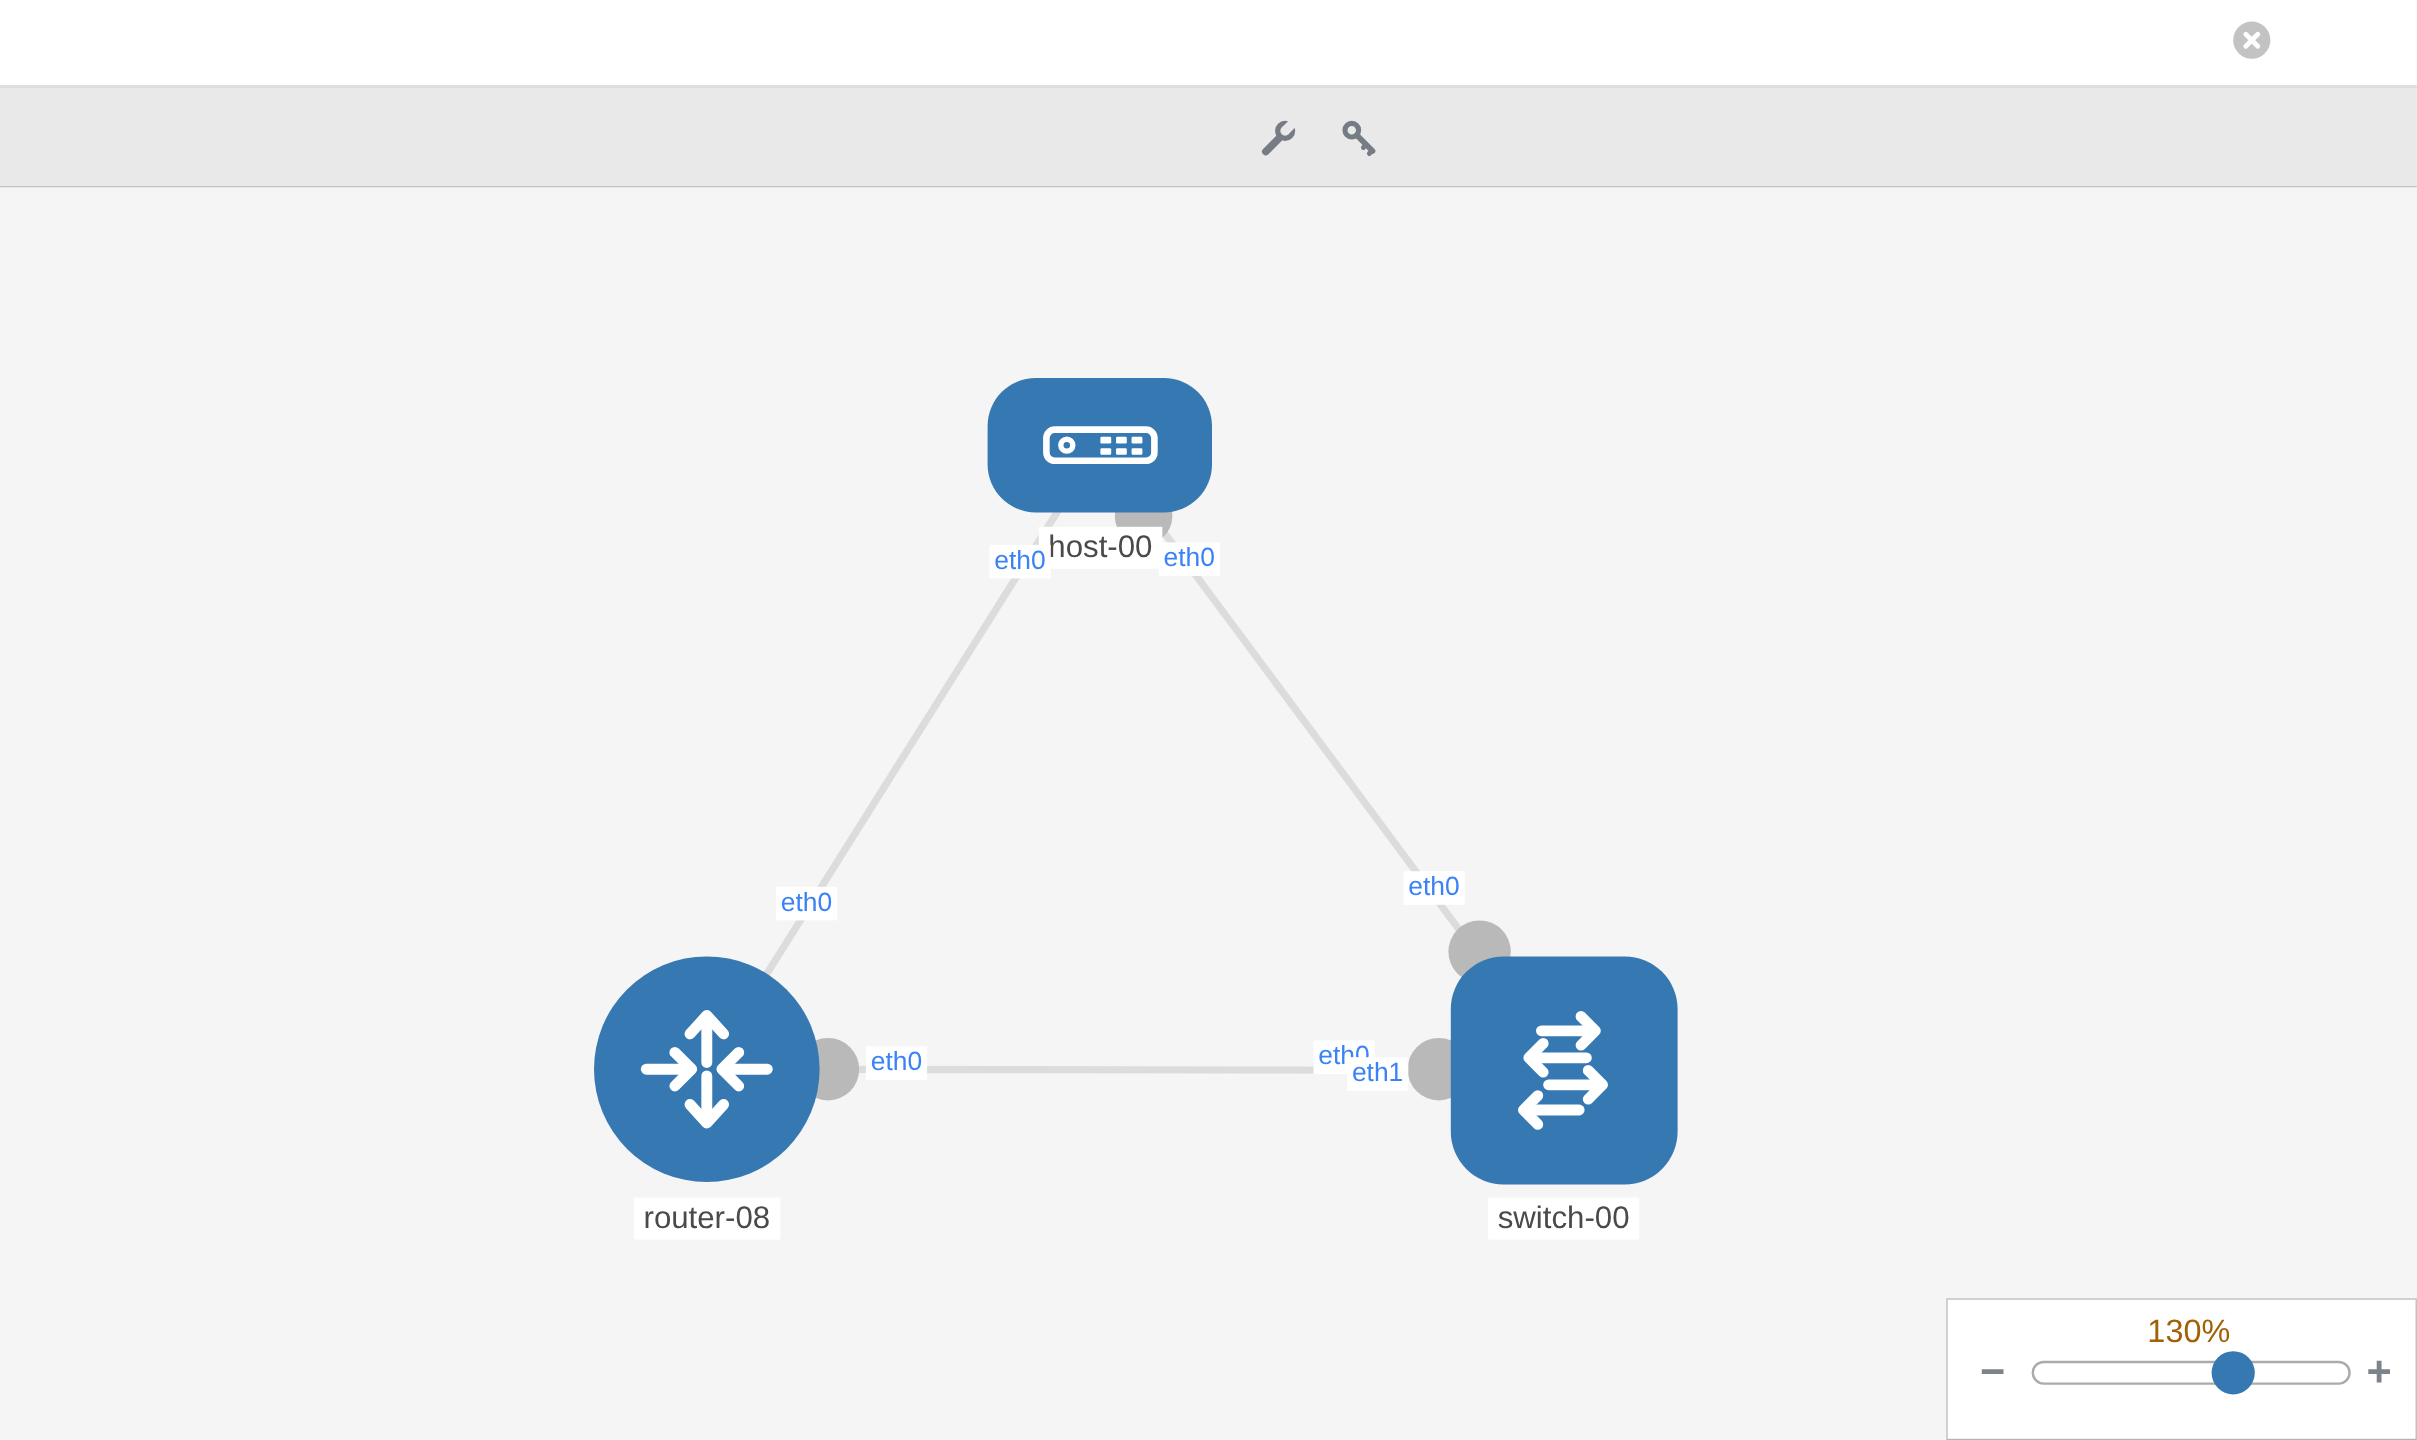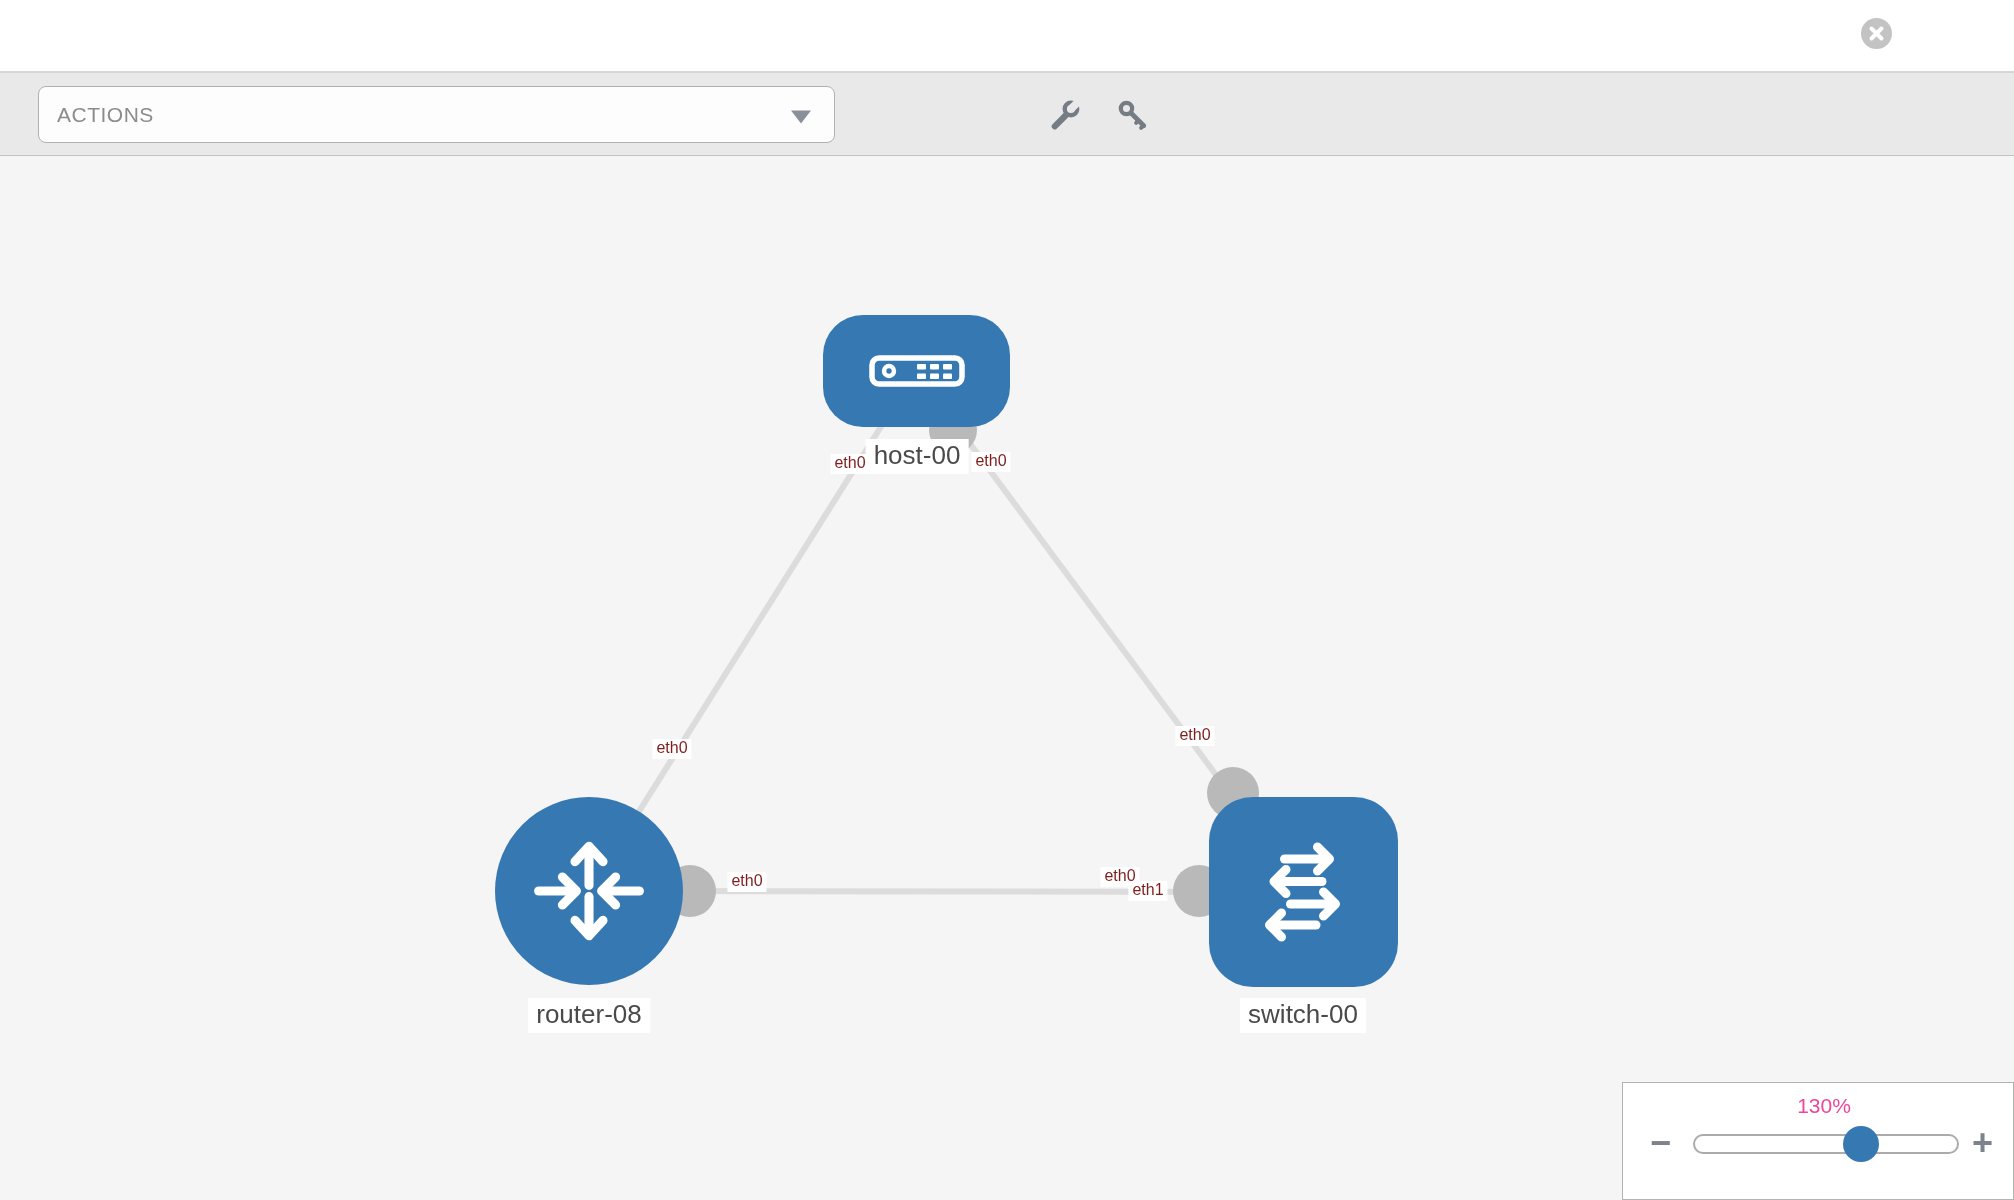--- a/index.html
+++ b/index.html
@@ -41,34 +41,34 @@
   .node-router { left:495px; top:797px; width:188px; height:188px; border-radius:50%; }
   .node-switch { left:1209px; top:797px; width:189px; height:190px; border-radius:44px; }
 
   .node-label { position:absolute; transform:translateX(-50%); background:#ffffff;
     padding:1px 8px 3px 8px; font-size:26px; color:#4a4a4a; white-space:nowrap;text-align:center; }
   .lbl-host { left:917px; top:439px; }
   .lbl-router { left:589px; top:998px; }
   .lbl-switch { left:1303px; top:998px; }
 
   .eth-label { position:absolute; transform:translateX(-50%); background:#ffffff;
-    padding:0 4px 2px 4px; font-size:16px; color:#7f1d1d; white-space:nowrap; }
+    padding:0 4px 2px 4px; font-size:22px; color:#3b82f6; white-space:nowrap; }
   .eth-host-left   { left:850px;  top:454px; }
   .eth-host-right  { left:991px;  top:452px; }
   .eth-router-top  { left:672px;  top:739px; }
   .eth-switch-top  { left:1195px; top:726px; }
   .eth-router-right{ left:747px;  top:872px; }
   .eth-switch-back { left:1120px; top:867px; z-index:11; }
   .eth-switch-front{ left:1148px; top:881px; z-index:12; }
 
   
   .zoom-panel { position:absolute; left:1622px; top:1082px; width:392px; height:118px;
     background:#ffffff; border:1px solid #b3b3b3; z-index:40; }
   .zoom-value { position:absolute; left:201px; top:11px; transform:translateX(-50%);
-    font-size:21px; color:#ec4899; }
+    font-size:27px; color:#a16207; }
   .zoom-minus, .zoom-plus { position:absolute; top:42px; font-size:36px; font-weight:bold;
     color:#7d838a; cursor:pointer; line-height:36px; }
   .zoom-minus { left:27px; }
   .zoom-plus { left:349px; }
   .zoom-track { position:absolute; left:70px; top:51px; width:266px; height:20px;
     background:#ffffff; border:2px solid #ababab; border-radius:11px; cursor:pointer; }
   .zoom-thumb { position:absolute; left:238px; top:61px; width:36px; height:36px;
     transform:translate(-50%,-50%); border-radius:50%; background:#3678b2; cursor:pointer; }
 </style>
 </head>
@@ -140,24 +140,20 @@
 
 <div class="header">
   <div class="close-btn">
     <svg width="17" height="17" viewBox="0 0 17 17">
       <path d="M3.5 3.5 L13.5 13.5 M13.5 3.5 L3.5 13.5" stroke="#ffffff" stroke-width="4" stroke-linecap="round"></path>
     </svg>
   </div>
 </div>
 
 <div class="toolbar">
-  <div class="dropdown dropdown-actions">
-    <span>ACTIONS</span>
-    <span class="caret"></span>
-  </div>
 
   <div class="tool-btn wrench">
     <svg width="34" height="34" viewBox="0 0 24 24">
       <circle cx="16.2" cy="7.8" r="4.4" fill="none" stroke="#767c84" stroke-width="3.1"></circle>
       <path d="M16.2 7.8 L23 1" stroke="#e9e9ea" stroke-width="5.5"></path>
       <path d="M4.8 20 L12.4 12.4" stroke="#767c84" stroke-width="4.4" stroke-linecap="round"></path>
     </svg>
   </div>
 
   <div class="tool-btn key">

